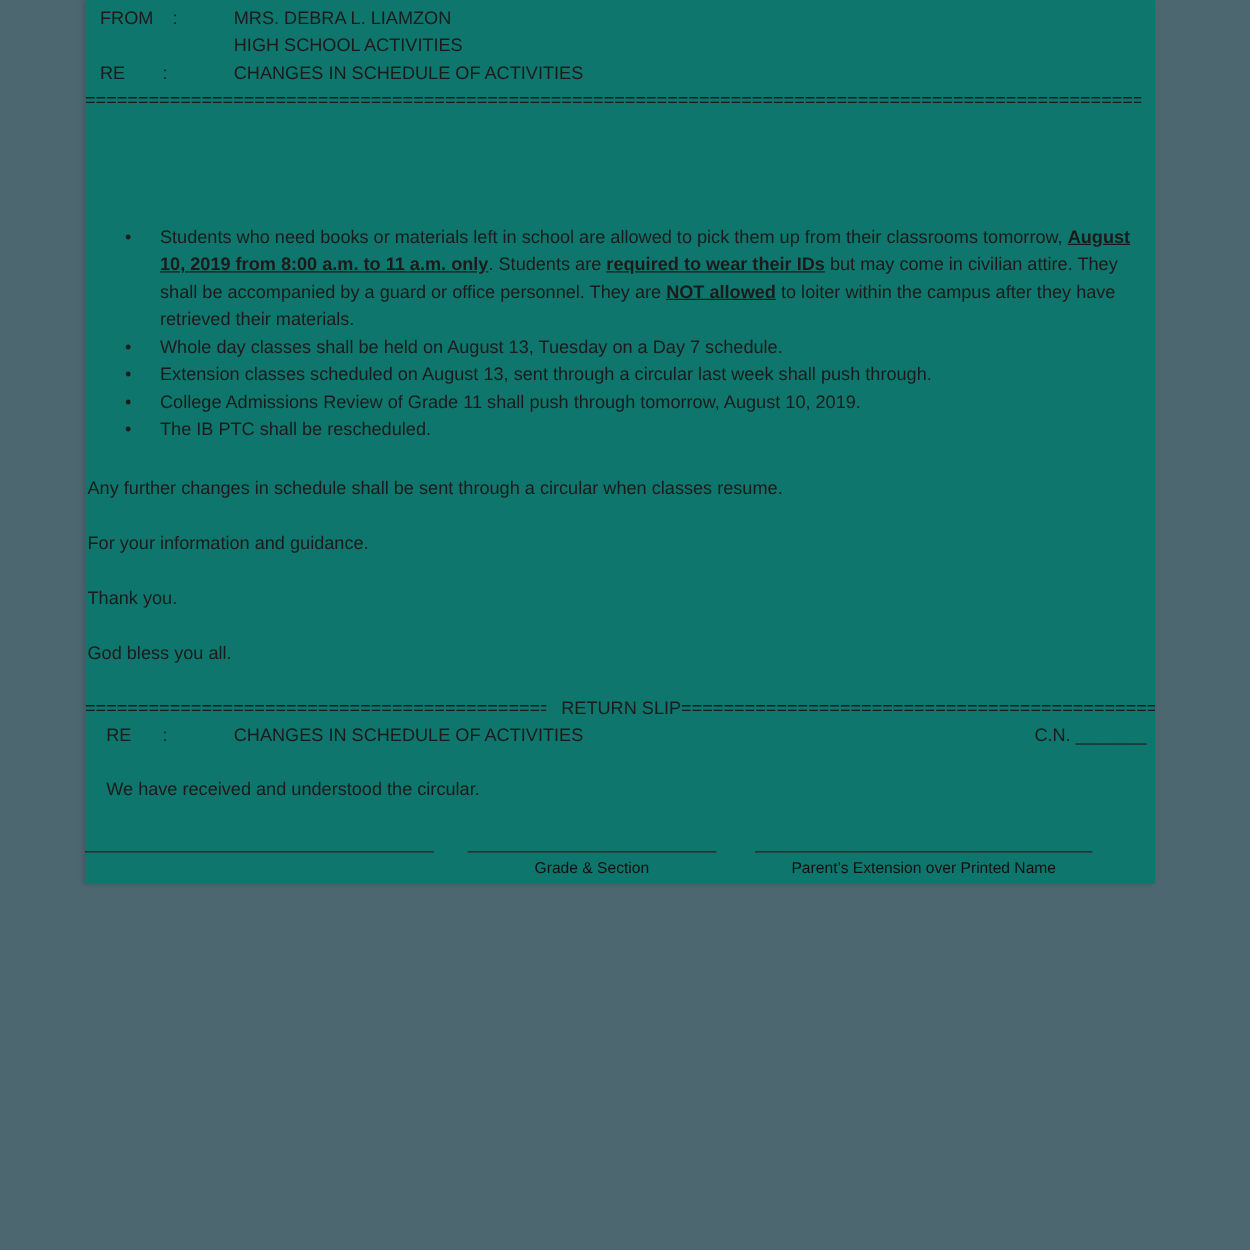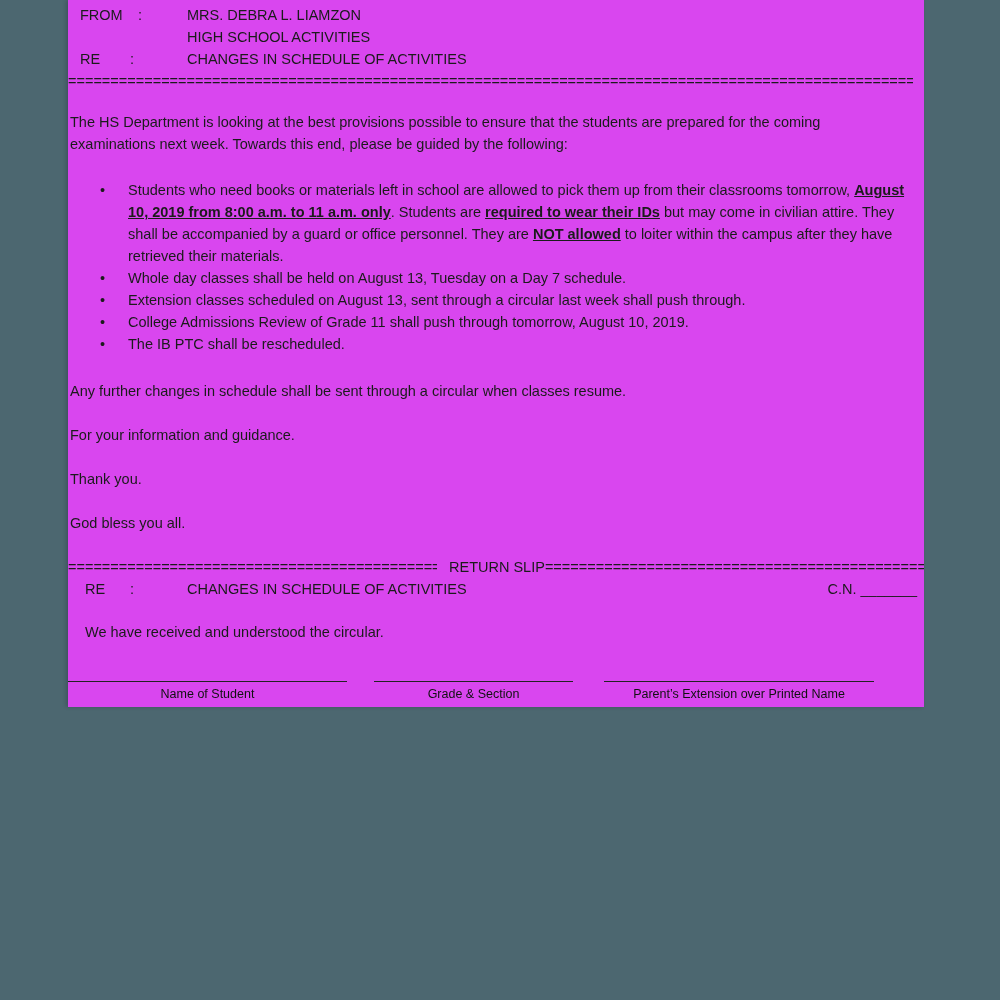--- a/index.html
+++ b/index.html
@@ -17,21 +17,21 @@
     width: 1000px;
     height: 1000px;
     background: #4c6770;
   }
   #doc {
     position: absolute;
     left: 68px;
     top: 0;
     width: 856px;
     height: 707px;
-    background: #d946ef;
+    background: #0f766e;
     font-size: 14.5px;
     line-height: 22px;
     box-shadow: -2px 0 4px rgba(0,0,0,0.18);
   }
   .abs { position: absolute; }
   .lbl-col   { left: 12px; }
   .colon-from{ left: 70px; }
   .colon-col { left: 62px; }
   .val-col   { left: 119px; }
 
@@ -109,21 +109,20 @@
       <span class="abs val-col">HIGH SCHOOL ACTIVITIES</span>
     </div>
     <div class="abs hdr-row" style="left:0; top:48px; width:856px;">
       <span class="abs lbl-col">RE</span>
       <span class="abs colon-col">:</span>
       <span class="abs val-col">CHANGES IN SCHEDULE OF ACTIVITIES</span>
     </div>
 
     <div class="abs sep">==============================================================================================================</div>
 
-    <div class="abs intro">The HS Department is looking at the best provisions possible to ensure that the students are prepared for the coming examinations next week. Towards this end, please be guided by the following:</div>
 
     <ul class="abs bullets">
       <li>
         <span class="dot">•</span>
         <span>Students who need books or materials left in school are allowed to pick them up from their classrooms tomorrow, </span><span class="bu">August 10, 2019 from 8:00 a.m. to 11 a.m. only</span><span>. Students are </span><span class="bu">required to wear their IDs</span><span> but may come in civilian attire. They shall be accompanied by a guard or office personnel. They are </span><span class="biu">NOT allowed</span><span> to loiter within the campus after they have retrieved their materials.</span>
       </li>
       <li>
         <span class="dot">•</span>
         <span>Whole day classes shall be held on August 13, Tuesday on a Day 7 schedule.</span>
       </li>
@@ -158,18 +157,17 @@
       <span class="abs rs-val">CHANGES IN SCHEDULE OF ACTIVITIES</span>
       <span class="abs rs-cn">C.N. _______</span>
     </div>
 
     <div class="abs ack">We have received and understood the circular.</div>
 
     <div class="abs sigline sig1"></div>
     <div class="abs sigline sig2"></div>
     <div class="abs sigline sig3"></div>
 
-    <div class="abs siglabel sig1">Name of Student</div>
     <div class="abs siglabel sig2">Grade &amp; Section</div>
     <div class="abs siglabel sig3">Parent’s Extension over Printed Name</div>
 
   </div>
 </div>
 
 </body></html>

